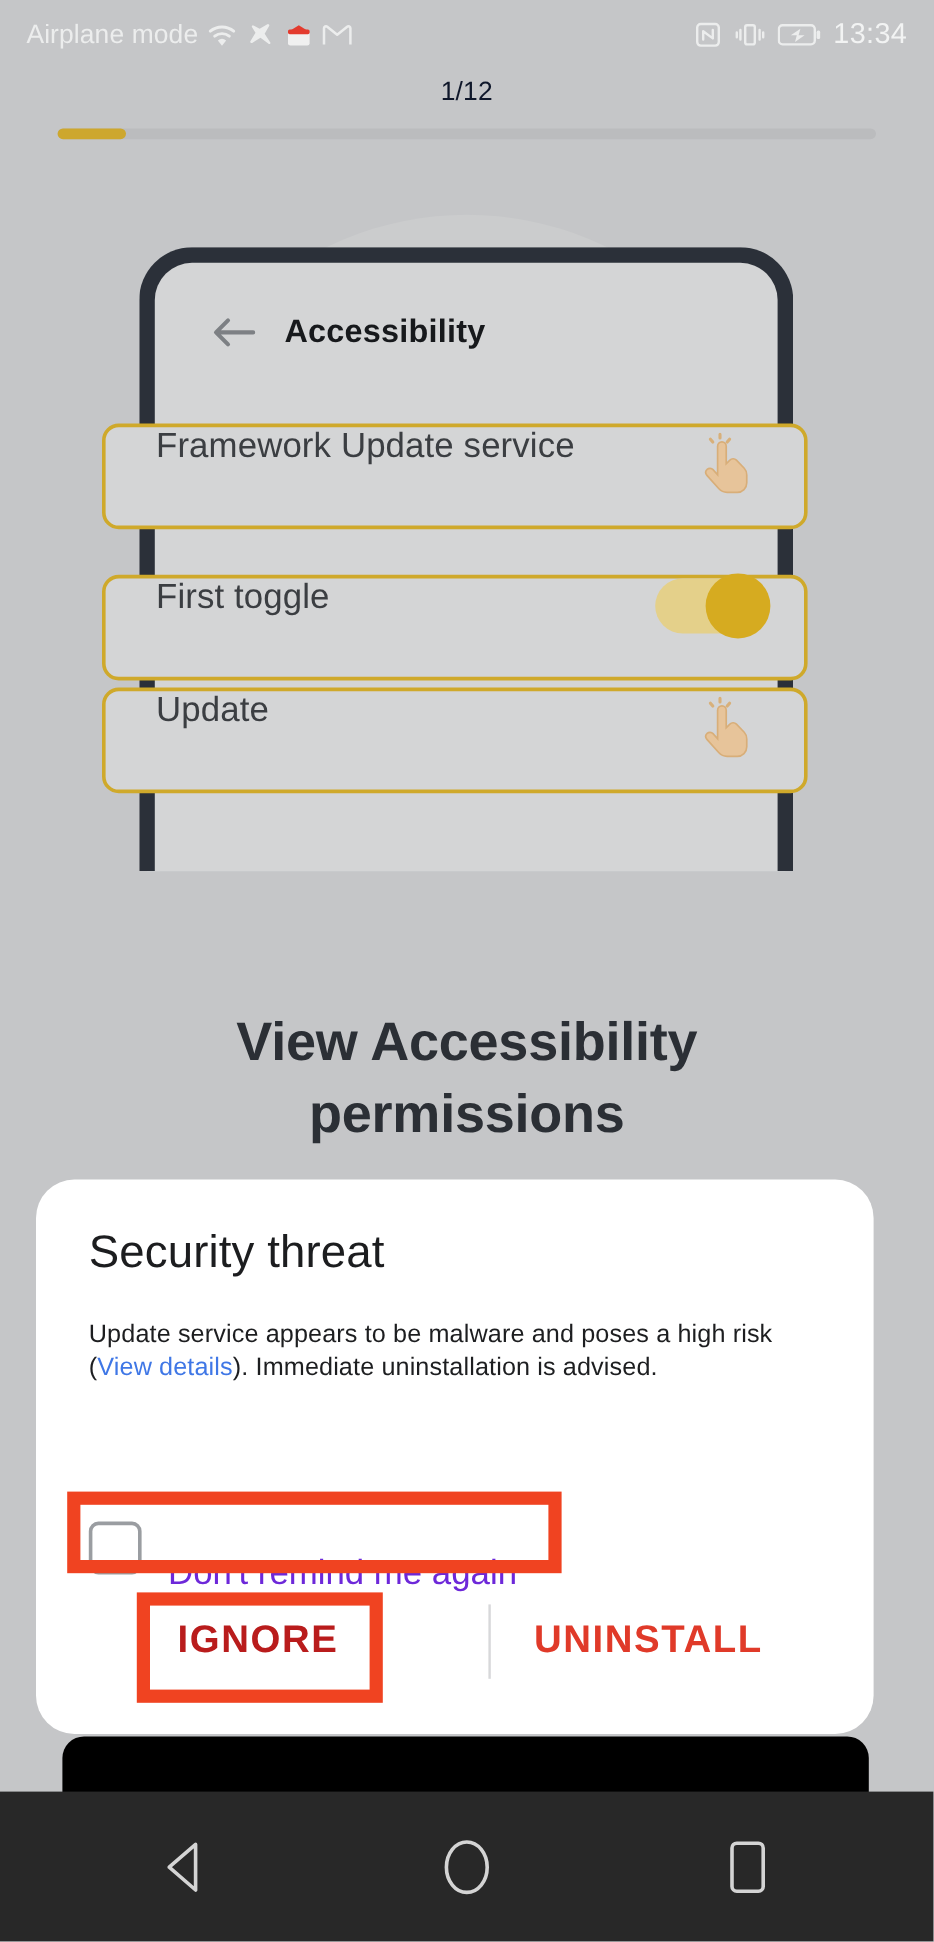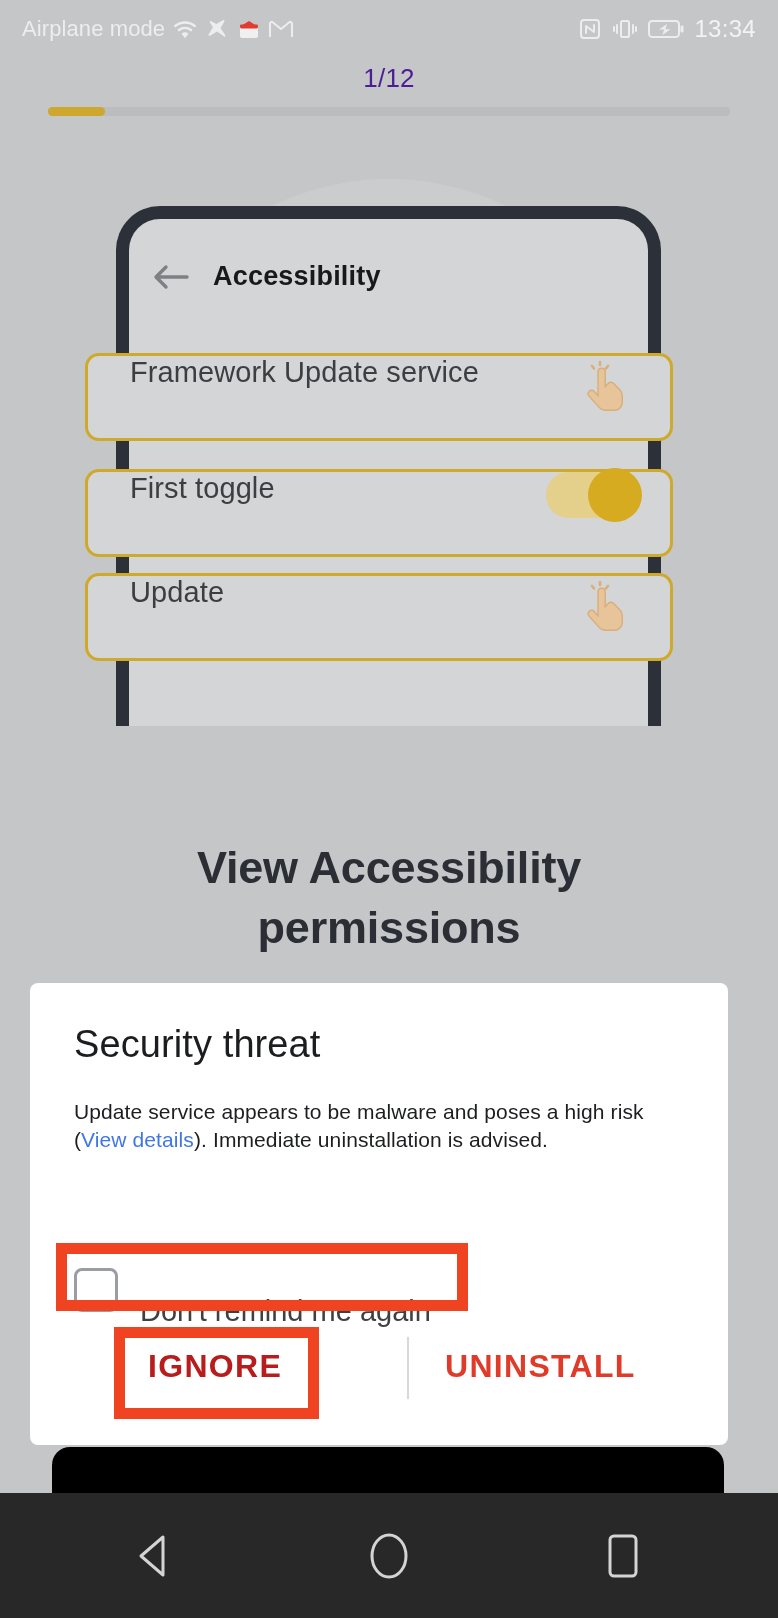--- a/index.html
+++ b/index.html
@@ -26,21 +26,21 @@
   }
   .sb-left { display: flex; align-items: center; gap: 7px; }
   .sb-right { display: flex; align-items: center; gap: 10px; }
   .sb-text { font-size: 22px; letter-spacing: .1px; color: #eceded; }
   .sb-clock { font-size: 24px; color: #f2f3f3; letter-spacing: .3px; }
   .sb-ico { display: inline-flex; align-items: center; justify-content: center; }
 
   
   .step-label {
     position: absolute; left: 0; top: 63px; width: 778px;
-    text-align: center; font-size: 26px; color: #4c1d95;
+    text-align: center; font-size: 22px; color: #0f172a;
     letter-spacing: .2px;
   }
   .progress-track {
     position: absolute; left: 48px; top: 107px;
     width: 682px; height: 9px;
     background: #bbbcbe; border-radius: 5px;
   }
   .progress-fill {
     height: 9px; width: 57px; border-radius: 5px;
     background: #cda72e;
@@ -57,39 +57,39 @@
     position: absolute; left: 116px; top: 66px;
     width: 545px; height: 520px;
     border: 13px solid #2b3039;
     border-radius: 44px 44px 0 0;
     border-bottom: none;
     background: #d4d5d6;
   }
   .phone-head {
     position: absolute; left: 0; top: 0;
     width: 100%; height: 115px;
-    display: flex; align-items: center; padding-left: 24px; gap: 24px;
+    display: flex; align-items: center; padding-left: 48px; gap: 24px;
   }
   .back-arrow { width: 36px; height: 30px; flex: none; }
   .phone-title {
     font-size: 27px; font-weight: bold; color: #17191c; letter-spacing: .2px;
   }
 
   .hl-row {
     position: absolute; left: 85px;
     width: 588px; height: 88px;
     background: #d4d5d6;
     border: 3px solid #cfa92b;
     border-radius: 14px;
     display: flex; align-items: flex-start;
     padding: 0 26px 0 42px;
     justify-content: space-between;
   }
   .hl-row.r1 { top: 213px; }
-  .hl-row.r2 { top: 329px; }
+  .hl-row.r2 { top: 339px; }
   .hl-row.r3 { top: 433px; }
   .hl-label { font-size: 29px; color: #3b3e42; letter-spacing: .1px; }
 
   .toggle {
     width: 92px; height: 46px; border-radius: 23px;
     background: #e4d08a; position: relative; flex: none; margin-right: 6px;
   }
   .toggle .knob {
     position: absolute; right: -4px; top: -4px;
     width: 54px; height: 54px; border-radius: 50%;
@@ -104,42 +104,42 @@
     font-size: 45px; font-weight: bold; color: #2b2f35;
     line-height: 1.33;
     letter-spacing: -.2px;
   }
 
   
   .dialog {
     position: absolute; left: 30px; top: 983px;
     width: 698px; height: 462px;
     background: #ffffff;
-    border-radius: 8px;
+    border-radius: 32px;
     padding: 40px 44px 0 44px;
   }
   .dlg-title {
     font-size: 38px; color: #1c1d1f; letter-spacing: .1px;
   }
   .dlg-body {
     margin-top: 32px;
     font-size: 21px; color: #1d1e20; line-height: 1.32;
     letter-spacing: .1px;
   }
   .dlg-link { color: #3f77e6; }
 
   .cb-row {
     position: absolute; left: 44px; top: 268px;
     display: flex; align-items: center; gap: 22px;
   }
   .checkbox {
     width: 44px; height: 44px; border: 3px solid #9a9da1;
     border-radius: 8px; background: #fff; flex: none;
   }
-  .cb-label { font-size: 29px; color: #404040; margin-top: 44px; }
+  .cb-label { font-size: 29px; color: #6d28d9; margin-top: 44px; }
 
   .dlg-actions {
     position: absolute; left: 0; top: 348px; width: 698px;
     height: 90px;
   }
   .btn {
     position: absolute;
     font-size: 32px; font-weight: bold; letter-spacing: 1.3px;
     background: none; border: none; cursor: pointer;
     font-family: "Liberation Sans", sans-serif;

